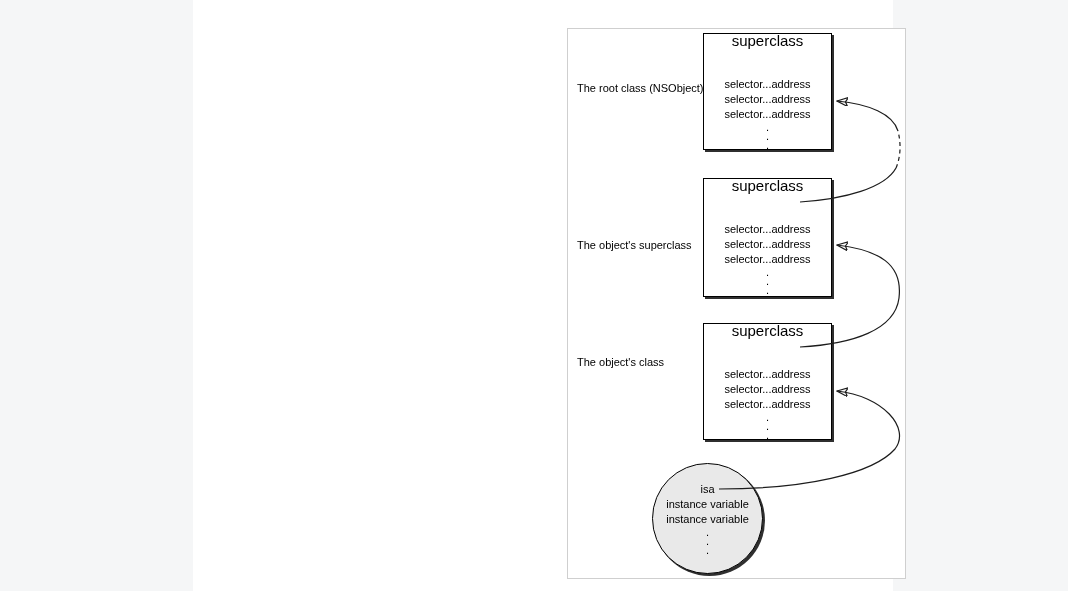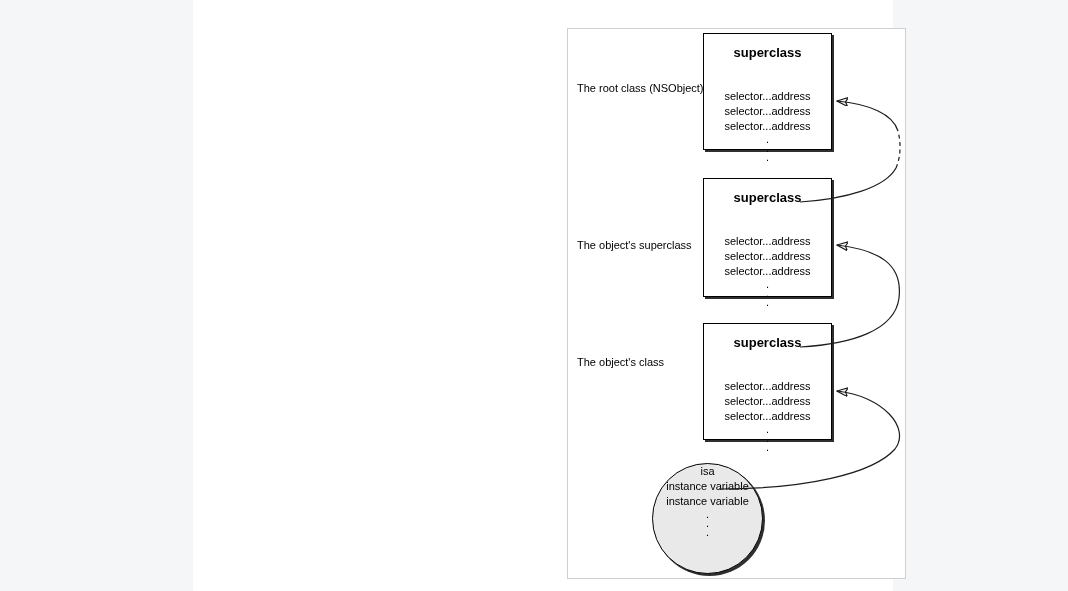--- a/index.html
+++ b/index.html
@@ -17,39 +17,39 @@
   }
   .cbox {
     position:absolute; left:510px; width:129px; height:117px;
     background:#ffffff; border:1.4px solid #000;
     box-shadow:2px 2px 0 #2f2f2f;
     box-sizing:border-box; text-align:center;
   }
   .cbox-root   { top:33px; }
   .cbox-super  { top:178px; height:119px; }
   .cbox-class  { top:323px; }
-  .cbox-header { margin-top:12px; font-size:13px; line-height:13px;font-weight:bold; }
+  .cbox-header { margin-top:0; font-size:15px; line-height:13px; }
   .cbox-rows   { margin-top:30px; font-size:11px; line-height:15px; }
   .dots {
     margin-top:1px; font-size:11px; line-height:9px;
     white-space:pre-line; text-align:center;
   }
   .side-label {
     position:absolute; left:378px; font-size:11px; line-height:13px; white-space:nowrap;margin-left:6px;
   }
   .label-root  { top:82px; }
   .label-super { top:239px; }
   .label-class { top:356px; }
   .instance-circle {
     position:absolute; left:459px; top:463px; width:111px; height:111px;
     border-radius:50%; background:#e9e9e9; border:1.5px solid #000;
     box-shadow:2px 2px 0 #2f2f2f;
     box-sizing:border-box; text-align:center;
   }
-  .circle-rows { font-size:11px; line-height:15px; }
+  .circle-rows { margin-top:18px; font-size:11px; line-height:15px; }
   svg.arrows { position:absolute; left:0; top:0; pointer-events:none; }
   svg.arrows path { fill:none; stroke:#1c1c1c; stroke-width:1.2; }
 </style>
 </head>
 <body>
 
 <div class="canvas">
   <div class="panel">
 
     <div class="frame"></div>

